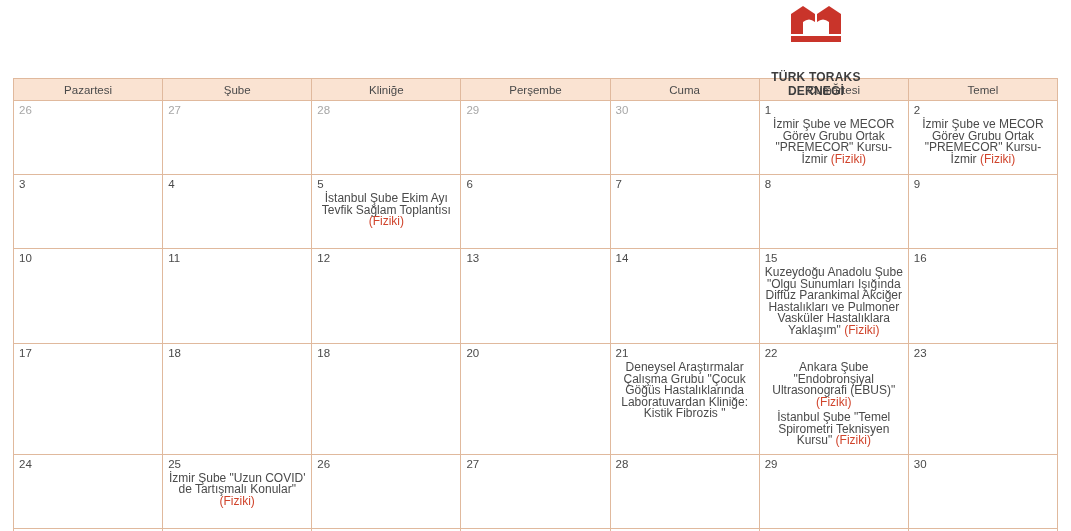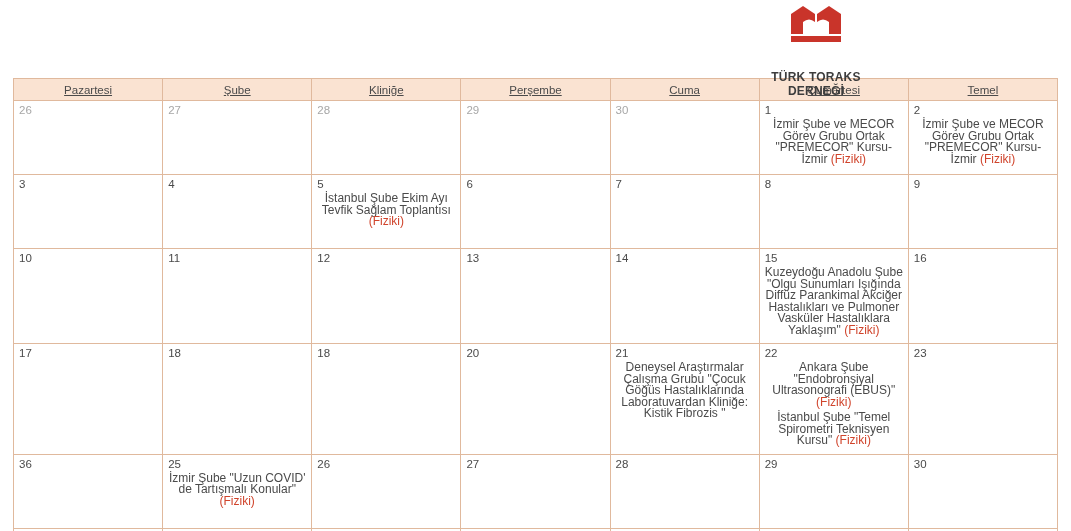--- a/index.html
+++ b/index.html
@@ -62,21 +62,20 @@
   }
   table.calendar th {
     background: #fae3d2;
     border: 1px solid #e0b99d;
     font-size: 11.5px;
     font-weight: normal;
     color: #4a4a4a;
     height: 21px;
     text-align: center;
     padding: 0;
-    text-decoration: underline;
   }
   table.calendar td {
     border: 1px solid #e0b99d;
     vertical-align: top;
     height: 68px;
     padding: 2px 5px 3px 5px;
     background: #ffffff;
   }
   td.short {
     height: 50px;
@@ -249,21 +248,21 @@
               <div class="event"><span>Ankara Şube "Endobronşiyal Ultrasonografi (EBUS)" </span><span class="tag">(Fiziki)</span></div>
               <div class="event"><span>İstanbul Şube "Temel Spirometri Teknisyen Kursu" </span><span class="tag">(Fiziki)</span></div>
             </div>
           </td>
           <td>
             <div class="daynum">23</div>
           </td>
         </tr>
         <tr>
           <td>
-            <div class="daynum">36</div>
+            <div class="daynum">24</div>
           </td>
           <td>
             <div class="daynum">25</div>
             <div class="events">
               <div class="event"><span>İzmir Şube "Uzun COVID' de Tartışmalı Konular" </span><span class="tag">(Fiziki)</span></div>
             </div>
           </td>
           <td>
             <div class="daynum">26</div>
           </td>

